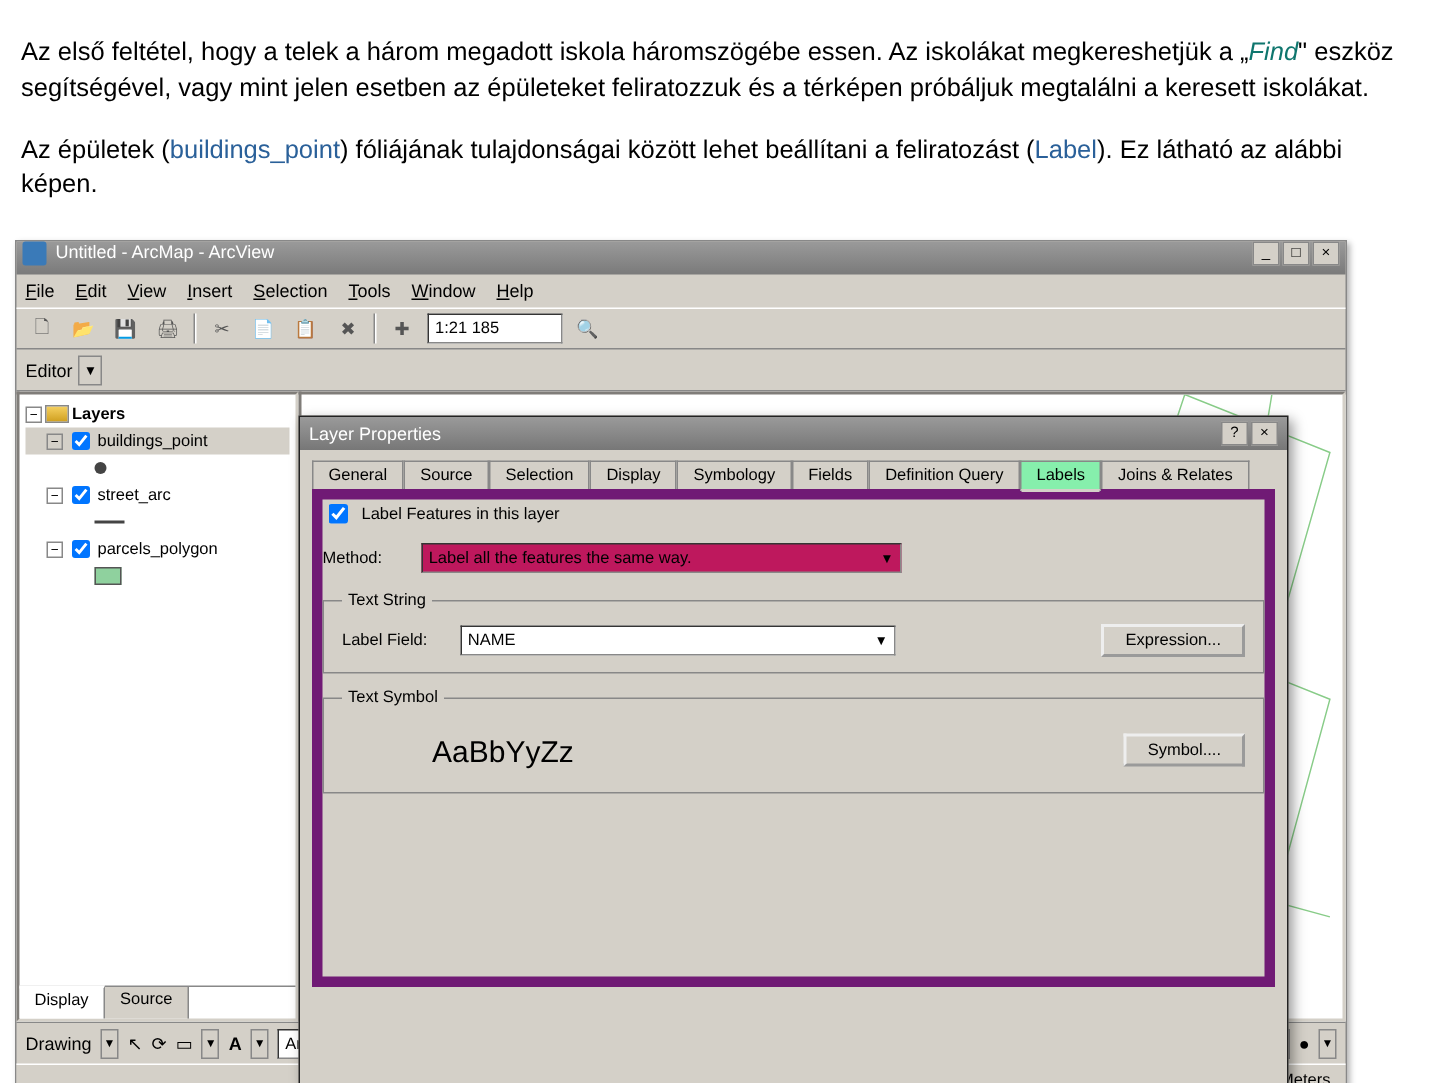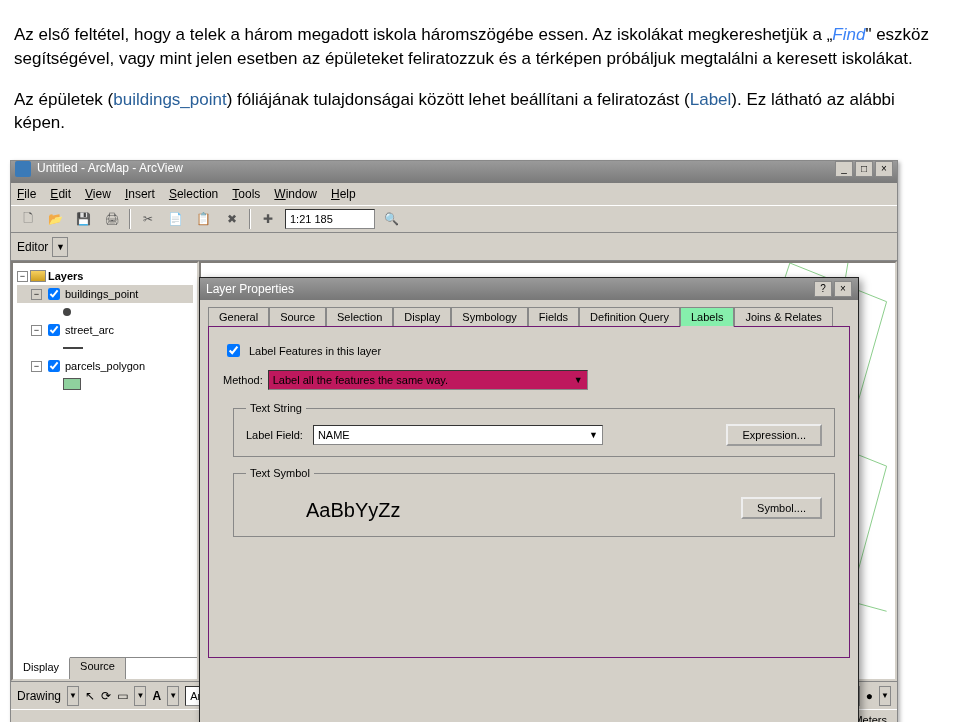--- a/index.html
+++ b/index.html
@@ -1,18 +1,18 @@
 <!DOCTYPE html>
 <html><head>
 <meta charset="utf-8">
 <style>
   * { box-sizing: border-box; font-family: Arial, sans-serif; }
   body { margin: 0; width: 960px; height: 722px; background: #fff; overflow: hidden; }
   .doc-text { font-family: Georgia, 'Times New Roman', serif; font-size: 17px; line-height: 1.4; padding: 6px 14px 8px 14px; color: #000; }
-  .doc-text .find { color: #3b82f6; font-style: italic; }
+  .doc-text .find { color: #0f766e; font-style: italic; }
   .doc-text .bp { color: #2a6099; }
   .doc-text .label { color: #2a6099; }
 
   .arcmap { position: relative; margin: 0 10px; width: 888px; height: 572px; background: #d4d0c8; border: 1px solid #888; box-shadow: 2px 2px 4px rgba(0,0,0,0.3); }
   .titlebar { height: 22px; background: linear-gradient(#9a9a9a,#7a7a7a); display: flex; align-items: flex-start; padding: 0 4px; color: #fff; font-size: 12px; }
   .titlebar .icon { width: 16px; height: 16px; background: #3a7ab8; border-radius: 2px; margin-right: 6px; }
   .titlebar .spacer { flex: 1; }
   .titlebar .wbtn { width: 18px; height: 16px; background: #d4d0c8; border: 1px solid #888; margin-left: 2px; font-size: 10px; text-align: center; line-height: 14px; color: #000; }
   .menubar { height: 22px; display: flex; align-items: center; padding: 0 6px; font-size: 12px; }
   .menubar span { margin-right: 14px; }
@@ -50,30 +50,30 @@
 
   
   .dialog { position: absolute; left: 188px; top: 116px; width: 660px; height: 446px; background: #d4d0c8; border: 1px solid #222; box-shadow: 3px 3px 8px rgba(0,0,0,0.4); z-index: 20; }
   .dlg-title { height: 22px; background: linear-gradient(#9a9a9a,#777); color: #fff; font-size: 12px; display: flex; align-items: center; padding: 0 6px; }
   .dlg-title .spacer { flex: 1; }
   .dlg-title .wbtn { width: 18px; height: 16px; background: #d4d0c8; border: 1px solid #888; margin-left: 2px; font-size: 10px; text-align: center; line-height: 14px; color: #000; }
   .tab-row { display: flex; padding: 6px 23px 0 8px; font-size: 11px; }
   .tab { padding: 3px 10px; border: 1px solid #888; border-bottom: none; background: #d4d0c8; margin-right: 0; position: relative; top: 1px; }
   .tab.active { background: #86efac; border-bottom: 1px solid #d4d0c8; z-index: 2; font-weight: normal; }
   .tab.active::after { content: ''; position: absolute; bottom: -2px; left: 0; right: 0; height: 2px; background: #d4d0c8; }
-  .tabpane { margin: 0 8px 8px 8px; border: 1px solid #701a75; height: 332px; padding: 14px; font-size: 11px; position: relative; background: #d4d0c8; }
+  .tabpane { margin: 0 8px 8px 8px; border: 7px solid #701a75; height: 332px; font-size: 11px; position: relative; background: #d4d0c8; }
   .chkrow { display: flex; align-items: center; gap: 6px; margin-bottom: 10px; }
   .chkrow input { width: 13px; height: 13px; }
-  .method-row { display: flex; align-items: center; gap: 5px; margin-bottom: 12px; }
+  .method-row { display: flex; align-items: center; gap: 26px; margin-bottom: 12px; }
   .method-select { width: 320px; height: 20px; background: #be185d; border: 1px inset #888; padding: 0 4px; display: flex; align-items: center; justify-content: space-between; }
   .method-select .dd { font-size: 9px; }
   .note { margin: 0 0 16px 4px; font-size: 11px; }
-  fieldset { border: 1px solid #888; padding: 10px 12px; margin: 0 0 10px 10px; }
+  fieldset { border: 1px solid #888; padding: 10px 12px; margin: 0 0 10px 0; }
   legend { font-size: 11px; padding: 0 4px; }
-  .inline-row { display: flex; align-items: center; gap: 10px; }
+  .inline-row { display: flex; align-items: center; gap: 22px; }
   .sel-small { height: 20px; background: #fff; border: 1px inset #888; padding: 0 4px; display: flex; align-items: center; justify-content: space-between; width: 290px; }
   .sel-small .dd { font-size: 9px; }
   .btn { height: 22px; padding: 0 14px; background: #d4d0c8; border: 2px outset #eee; font-size: 11px; display: inline-flex; align-items: center; }
   .text-sample { font-family: Arial; font-size: 20px; text-align: center; padding: 10px 0 4px 60px; float: left; }
   .symbol-field { display: flex; align-items: center; justify-content: space-between; }
   .two-col { display: flex; gap: 14px; }
   .two-col fieldset { flex: 1; margin: 0; }
   .dlg-buttons { position: absolute; right: 12px; bottom: 10px; display: flex; gap: 10px; }
 
 </style>

